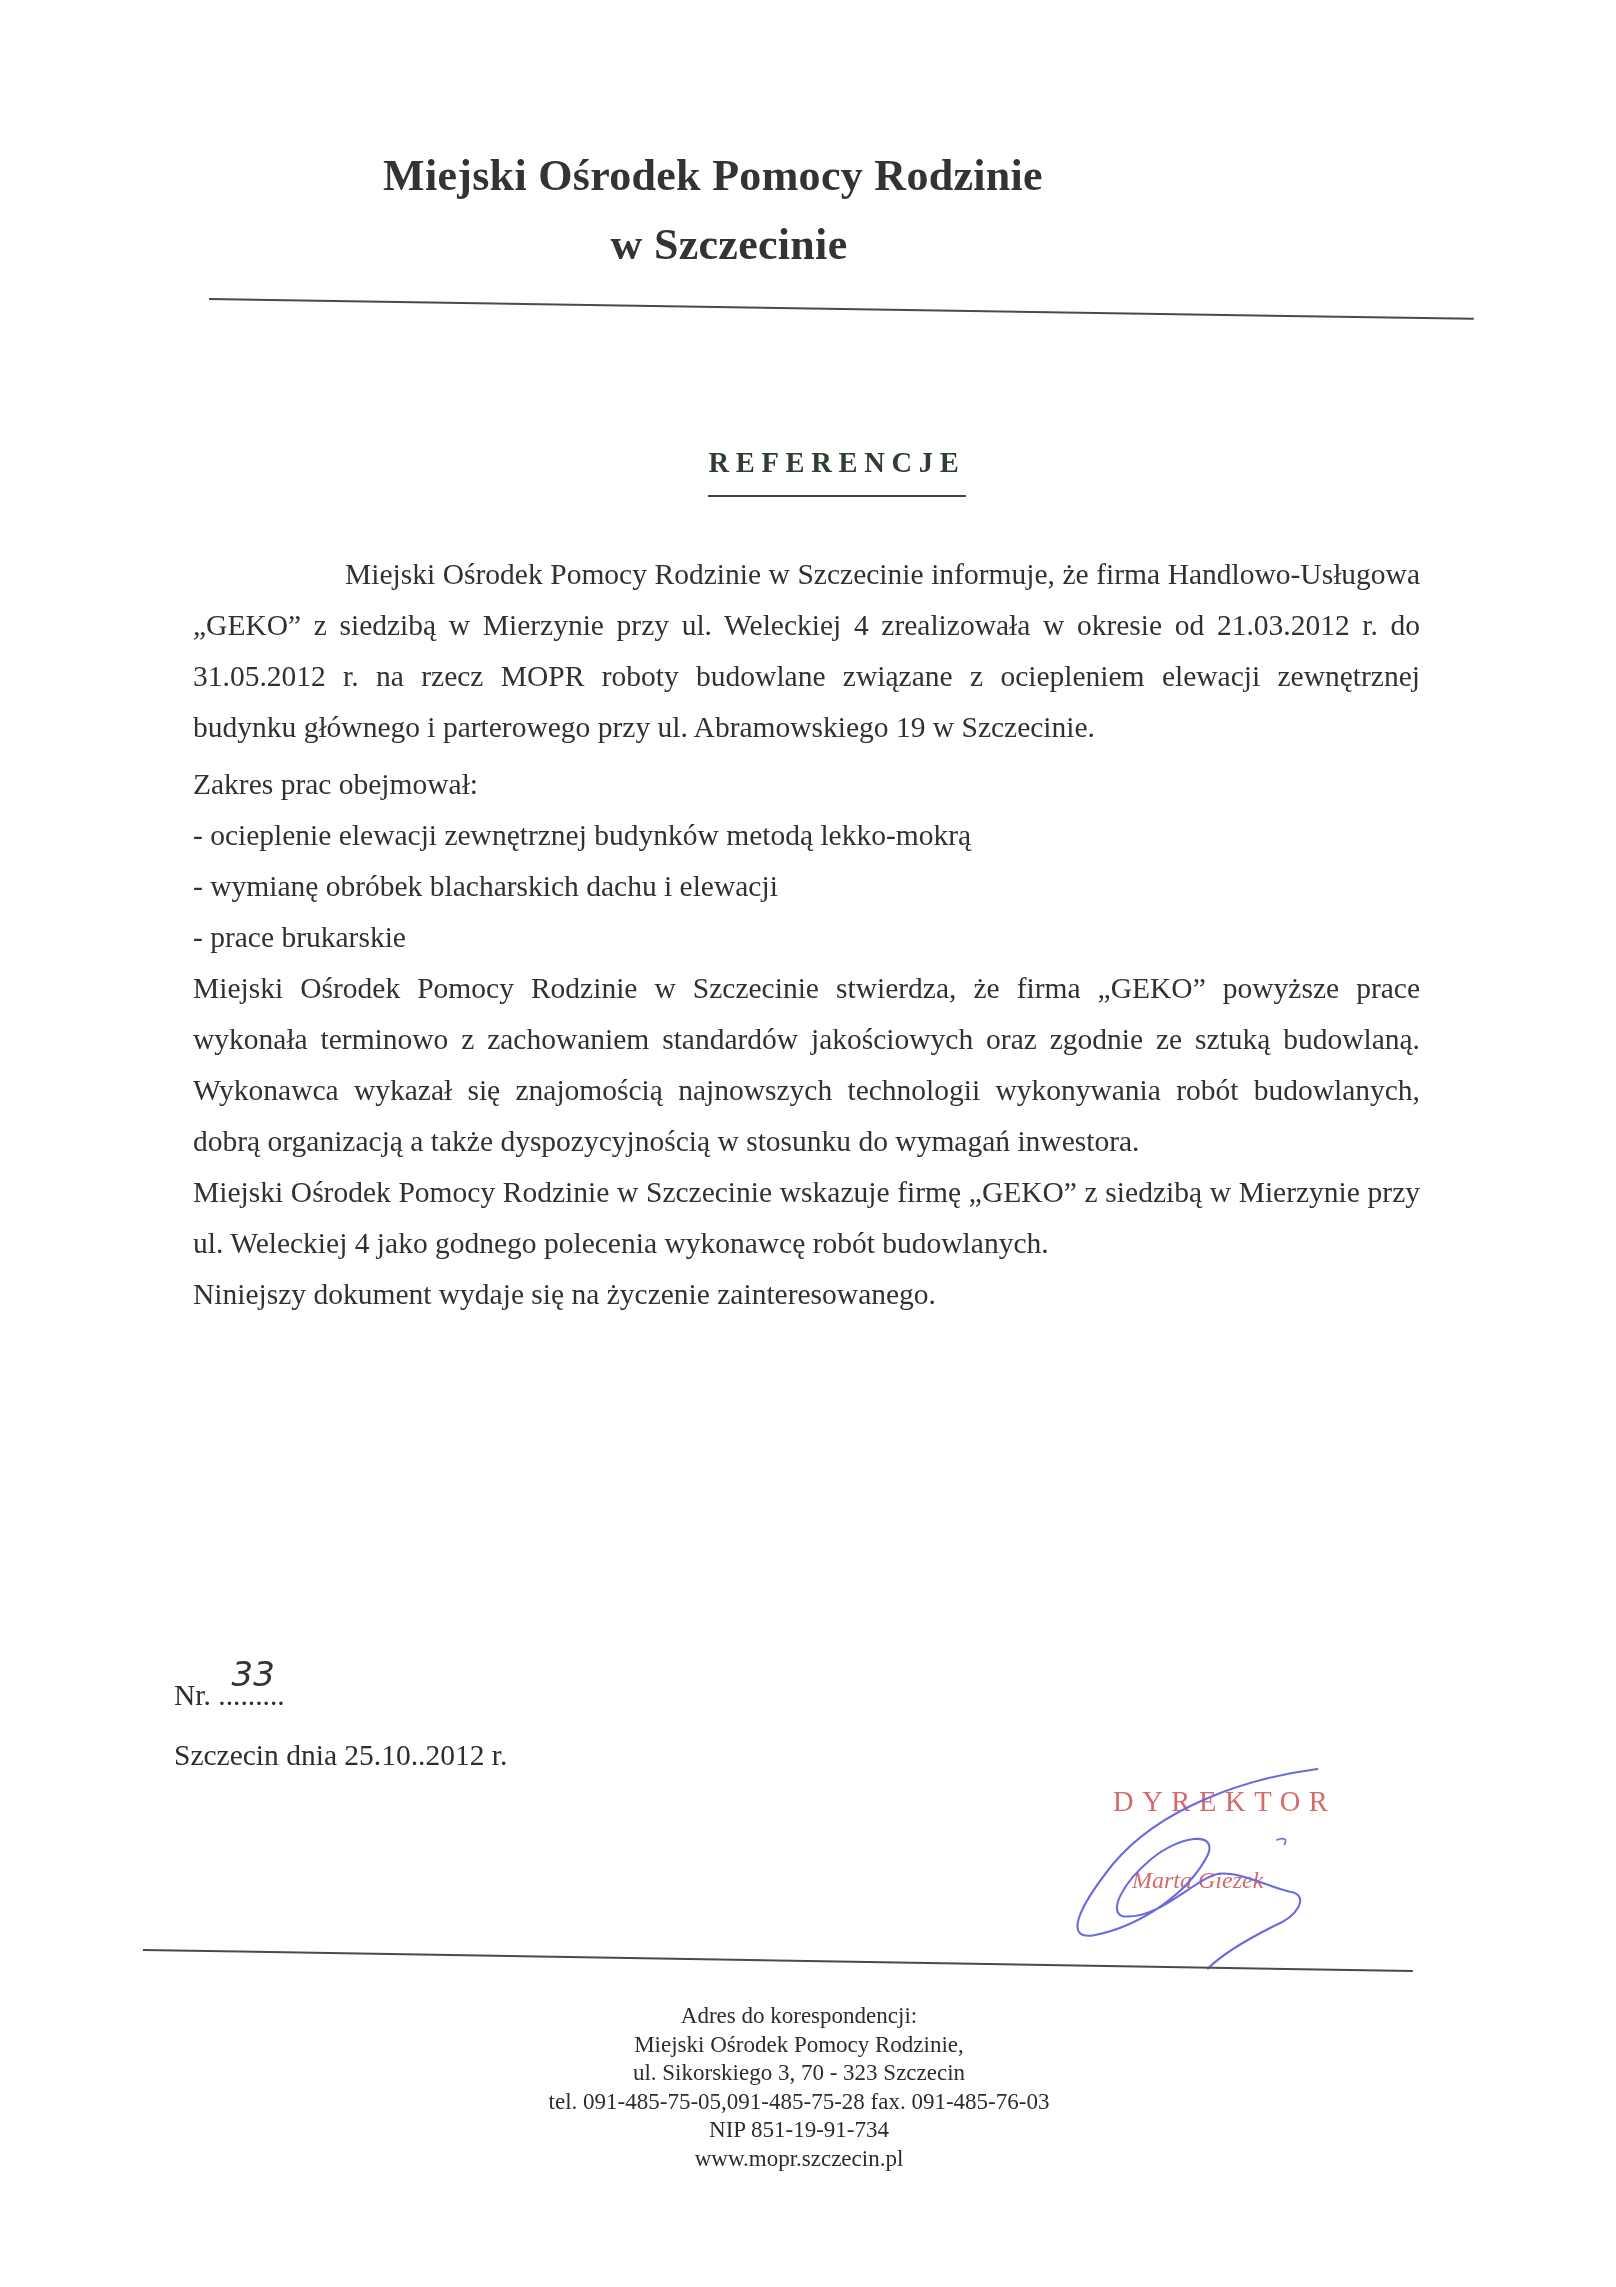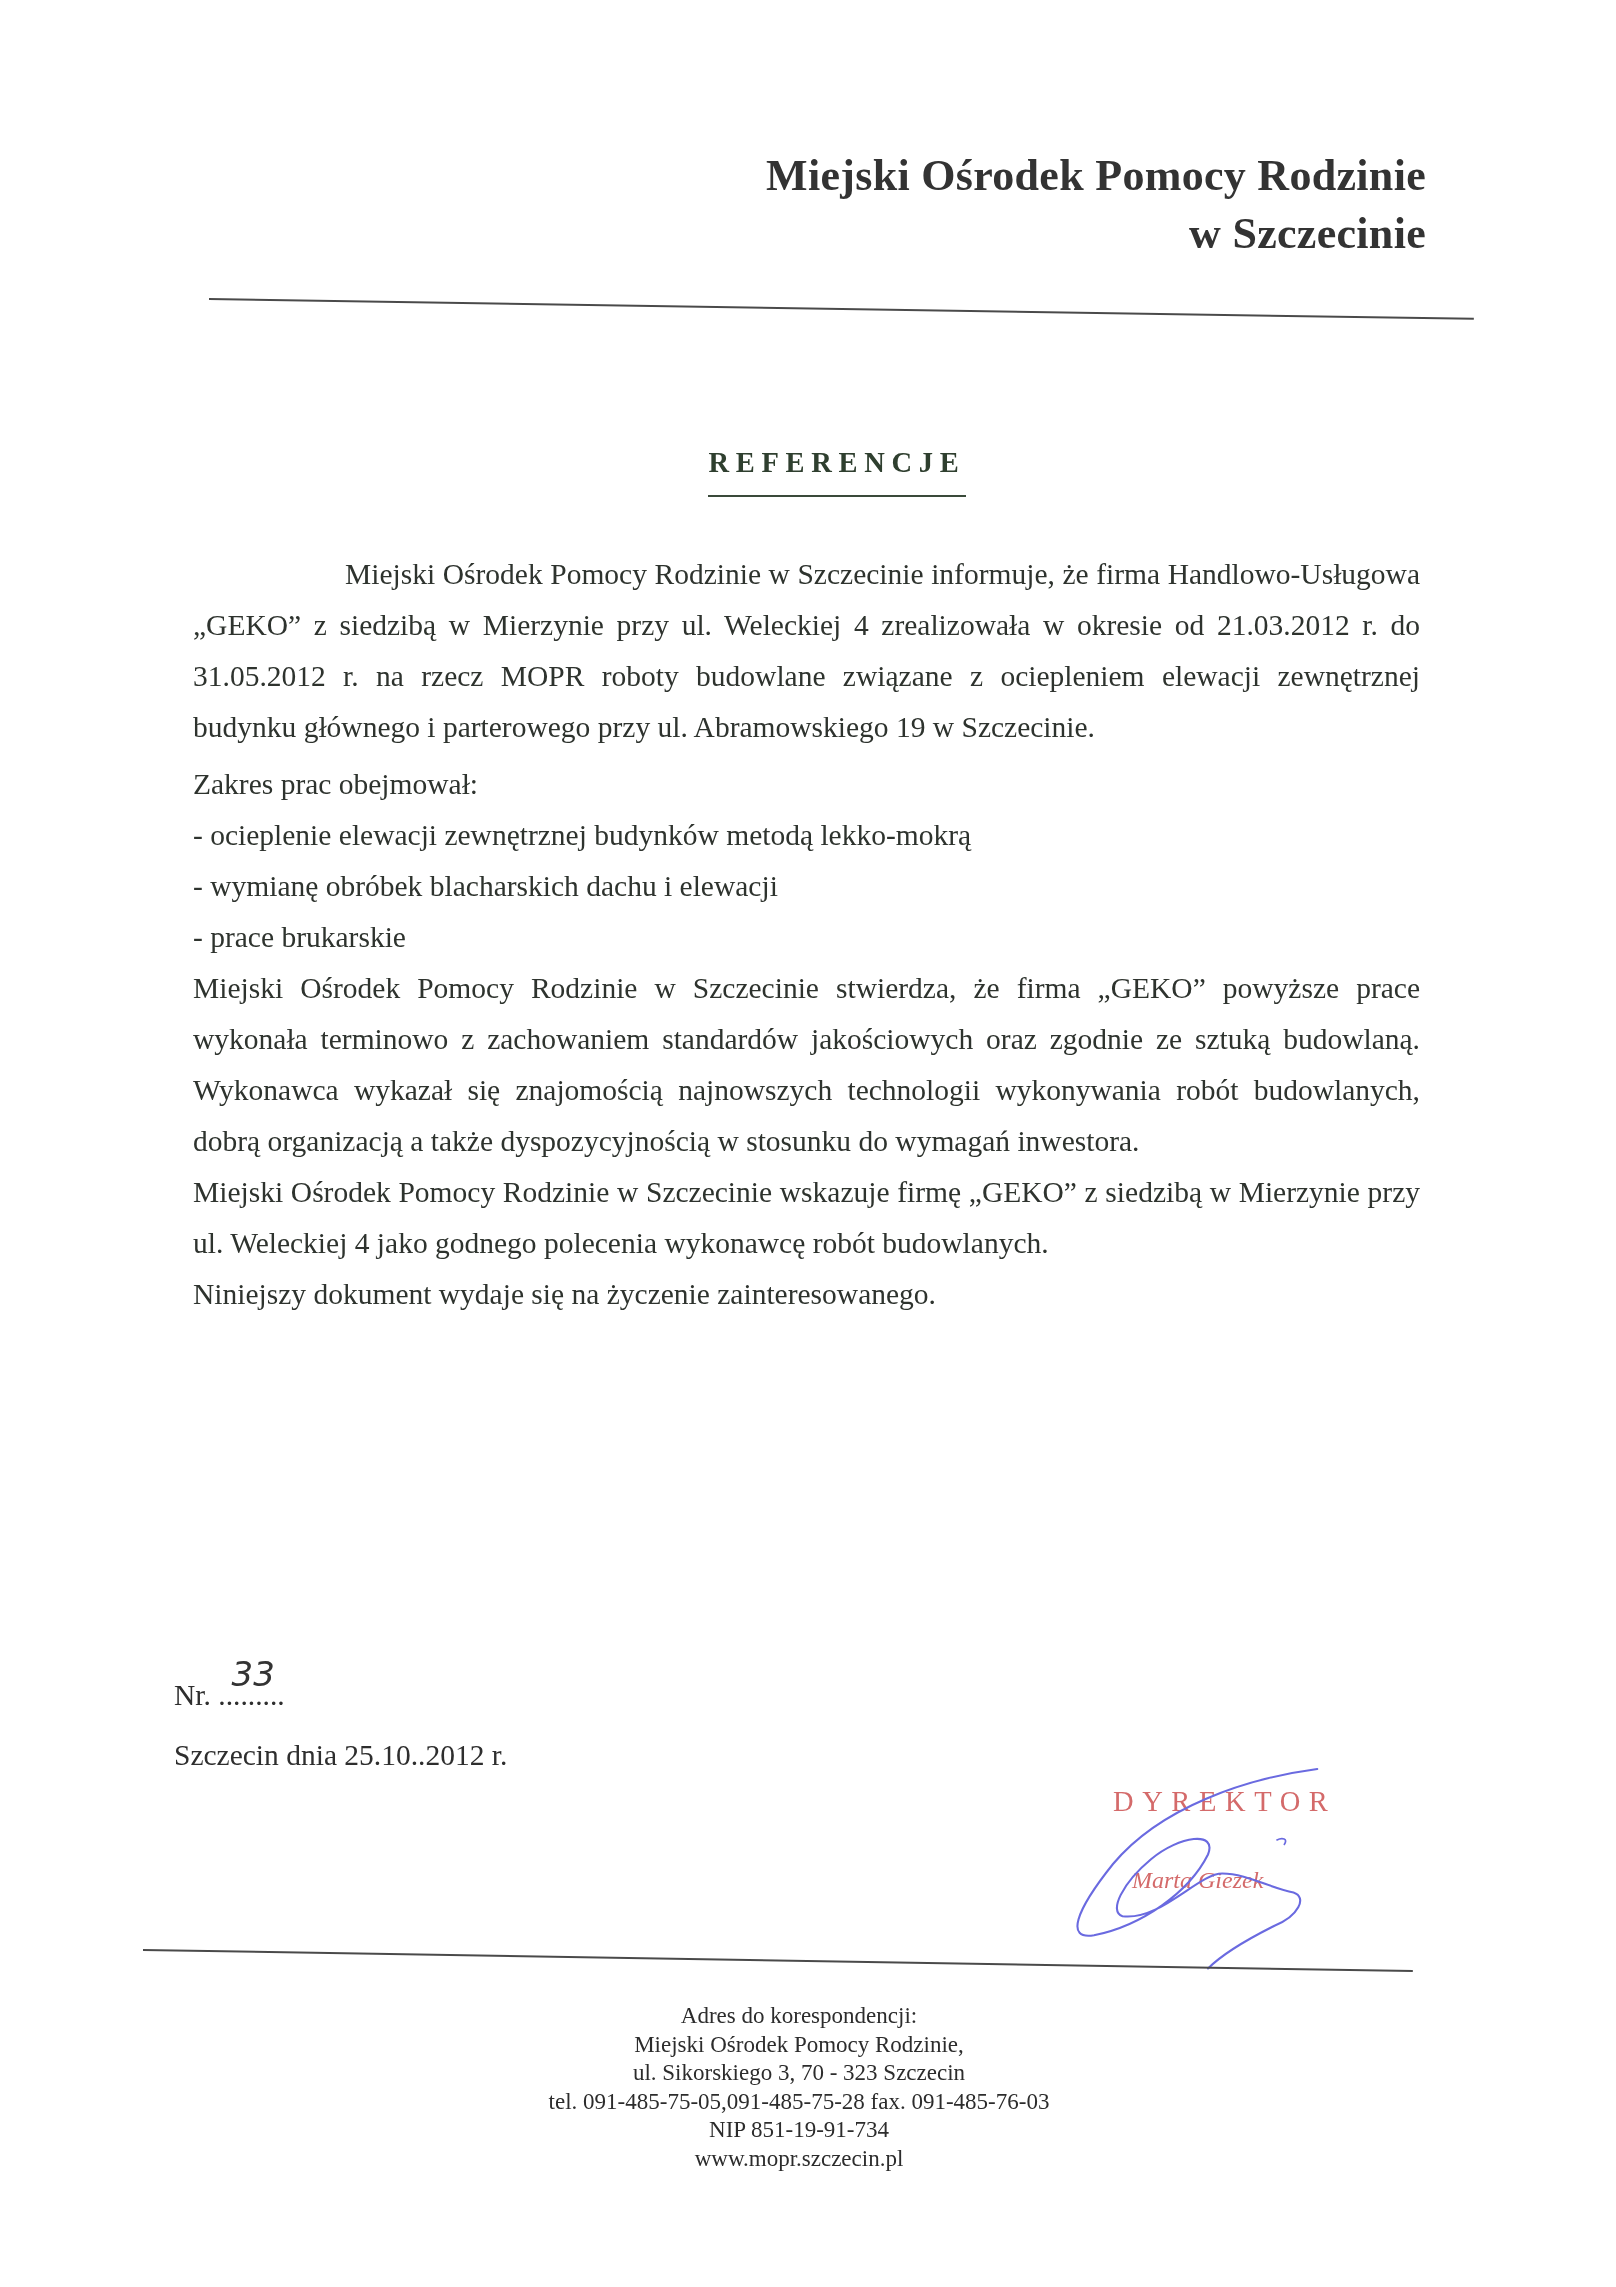--- a/index.html
+++ b/index.html
@@ -1,37 +1,37 @@
 <!DOCTYPE html>
 <html style="font-size:15px"><head>
 <meta charset="utf-8">
 <style>
   html, body { margin: 0; padding: 0; background: #ffffff; }
   body { width: 1617px; height: 2287px; position: relative; overflow: hidden;
          font-family: "Liberation Serif", "DejaVu Serif", serif; color: #2b2b2b; }
   .abs { position: absolute; }
-  .hdr { left: 0; width: 1426px; text-align: right; font-weight: bold; color: #333; font-size: 44px; letter-spacing: 0.3px; }
+  .hdr { left: 0; width: 1426px; text-align: center; font-weight: bold; color: #333; font-size: 44px; letter-spacing: 0.3px; }
   .rule { height: 1.9px; background: #4a4a4a; transform-origin: left center; }
   .title { left: 0; width: 1617px; text-align: center; font-weight: bold; font-size: 28.5px; letter-spacing: 6.7px; color: #2f3f2f; }
   .title span { border-bottom: 2.9px solid #3a4a3a; padding-bottom: 17px; }
   .body { left: 193px; width: 1227px; font-size: 29.5px; line-height: 51px; color: #2e332e; }
   .body p { margin: 0; text-align: justify; }
   .indent { text-indent: 152px; }
   .li { margin: 0; }
   .sign { font-size: 29.5px; color: #2e2e2e; }
   .hand { font-family: "DejaVu Sans", sans-serif; font-size: 34px; color: #333; font-style: italic; }
   .stamp-role { font-size: 28.5px; letter-spacing: 8.6px; color: #d46a6a; }
   .stamp-name { font-size: 24px; color: #d46a6a; font-style: italic; }
   .footer { left: 0; width: 1617px; text-align: center; font-size: 23px; line-height: 28.5px; color: #2c2c2c; }
 </style>
 </head>
 <body>
 
 <div class="abs hdr" style="top:150px;">Miejski Ośrodek Pomocy Rodzinie</div>
-<div class="abs hdr" style="top:208px;">w Szczecinie</div>
+<div class="abs hdr" style="top:219px;padding-left:16px;">w Szczecinie</div>
 <div class="abs rule" style="left:209px; top:298px; width:1265px; transform: rotate(0.9deg);"></div>
 
 <div class="abs title" style="top:447px; left:28.5px;">
   <span>REFERENCJE</span>
 </div>
 
 <div class="abs body" style="top:549px;">
   <p class="indent">Miejski Ośrodek Pomocy Rodzinie w Szczecinie informuje, że firma Handlowo-Usługowa „GEKO” z siedzibą w Mierzynie przy ul. Weleckiej 4  zrealizowała w okresie od 21.03.2012 r. do 31.05.2012 r. na rzecz MOPR roboty budowlane związane z ociepleniem elewacji zewnętrznej budynku głównego i parterowego przy ul. Abramowskiego 19 w Szczecinie.</p>
   <p style="margin-top:5.7px;">Zakres prac obejmował:</p>
   <div>

